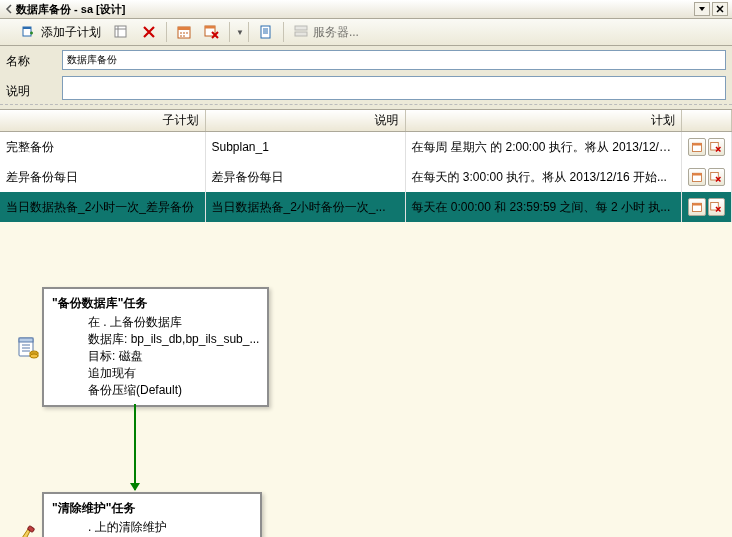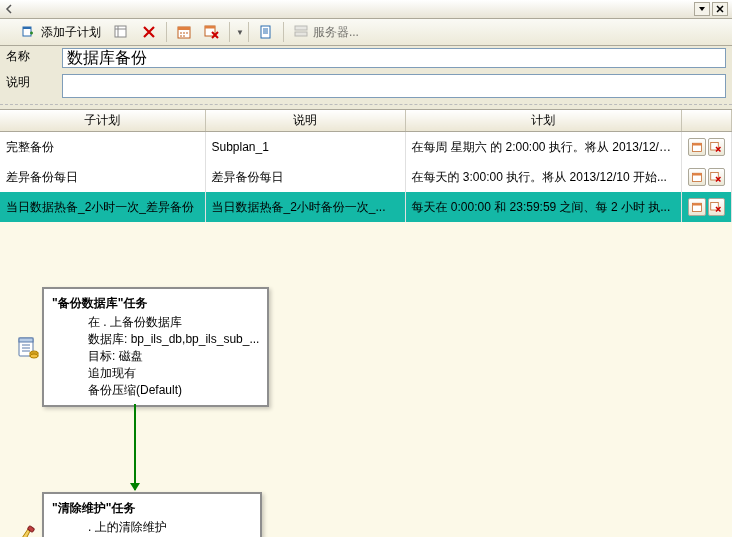--- a/index.html
+++ b/index.html
@@ -55,34 +55,34 @@
   .tsep {
     width: 1px; height: 20px; background: #c8c4b4;
     margin: 0 2px;
   }
   .icon16 { width: 16px; height: 16px; display: inline-block; }
   .dropdown-arrow {
     font-size: 8px; color: #555; margin-left: 2px;
   }
   .formrow {
     height: 22px;
-    display: flex; align-items: flex-start;
+    display: flex; align-items: flex-end;
     padding: 2px 6px;
     background: #ece9d8;
   }
   .formrow > label {
     width: 56px; font-size: 12px;
   }
   .textbox {
     flex: 1;
     height: 18px;
     border: 1px solid #7f9db9;
     background: #fff;
     padding: 0 4px;
-    font-size: 16px;
+    font-size: 10px;
     line-height: 18px;
     font-family: inherit;
   }
   .divider-dot {
     height: 4px;
     background: #ece9d8;
     border-top: 1px dashed #bbb;
     margin: 2px 0 0 0;
   }
   .gridwrap {
@@ -91,35 +91,35 @@
   }
   table.grid {
     width: 100%; border-collapse: collapse;
     table-layout: fixed;
     font-size: 12px;
   }
   table.grid th {
     background: linear-gradient(to bottom, #ffffff, #ece7d5);
     border-right: 1px solid #c8c4b4;
     border-bottom: 1px solid #aca899;
-    text-align: center;
+    text-align: right;
     padding: 2px 6px;
     font-weight: normal;
     height: 16px;
   }
   table.grid td {
     border-right: 1px solid #e0e0e0;
     padding: 6px 6px;
     height: 16px;
     white-space: nowrap;
     overflow: hidden;
     text-overflow: ellipsis;
   }
   table.grid tr.selected td {
-    background: #14b8a6;
+    background: #0f766e;
   }
   .row-actions {
     display: flex; gap: 2px; justify-content: center;
   }
   .actbtn {
     width: 18px; height: 16px;
     border: 1px solid #aca899;
     background: linear-gradient(to bottom, #fff, #ece7d5);
     display: flex; align-items: center; justify-content: center;
     border-radius: 2px;
@@ -173,20 +173,21 @@
 <body>
 
 <div class="window">
 
   <div class="titlebar">
     <span class="chev">
       <svg viewBox="0 0 10 10">
           <path d="M7 1 L3 5 L7 9" stroke="#555" fill="none" stroke-width="1.5"></path>
         </svg>
     </span>
+    <span style="font-weight:bold;">数据库备份 - sa [设计]</span>
     <span class="spacer"></span>
     <div class="winbtns">
       <span class="winbtn">
         <svg width="8" height="8" viewBox="0 0 8 8">
             <path d="M1 2 L4 6 L7 2 Z" fill="#000"></path>
           </svg>
       </span>
       <span class="winbtn">
         <svg width="8" height="8" viewBox="0 0 8 8">
             <path d="M1 1 L7 7 M7 1 L1 7" stroke="#000" stroke-width="1.5"></path>
@@ -309,21 +310,21 @@
                     <rect x="1" y="2" width="10" height="10" fill="#fff" stroke="#c06020"></rect>
                     <path d="M8 8 L14 14 M14 8 L8 14" stroke="#c00" stroke-width="2"></path>
                   </svg>
                 </span>
           </div>
             </td>
         </tr>
         <tr>
           <td>差异备份每日</td>
           <td>差异备份每日</td>
-          <td>在每天的 3:00:00 执行。将从 2013/12/10 开始...</td>
+          <td>在每天的 3:00:00 执行。将从 2013/12/16 开始...</td>
           <td>
               <div class="row-actions">
             <span class="actbtn">
                   <svg width="12" height="12" viewBox="0 0 16 16">
                     <rect x="2" y="3" width="12" height="11" fill="#fff" stroke="#c06020"></rect>
                     <rect x="2" y="3" width="12" height="3" fill="#e08040"></rect>
                   </svg>
                 </span>
             <span class="actbtn">
                   <svg width="12" height="12" viewBox="0 0 16 16">

